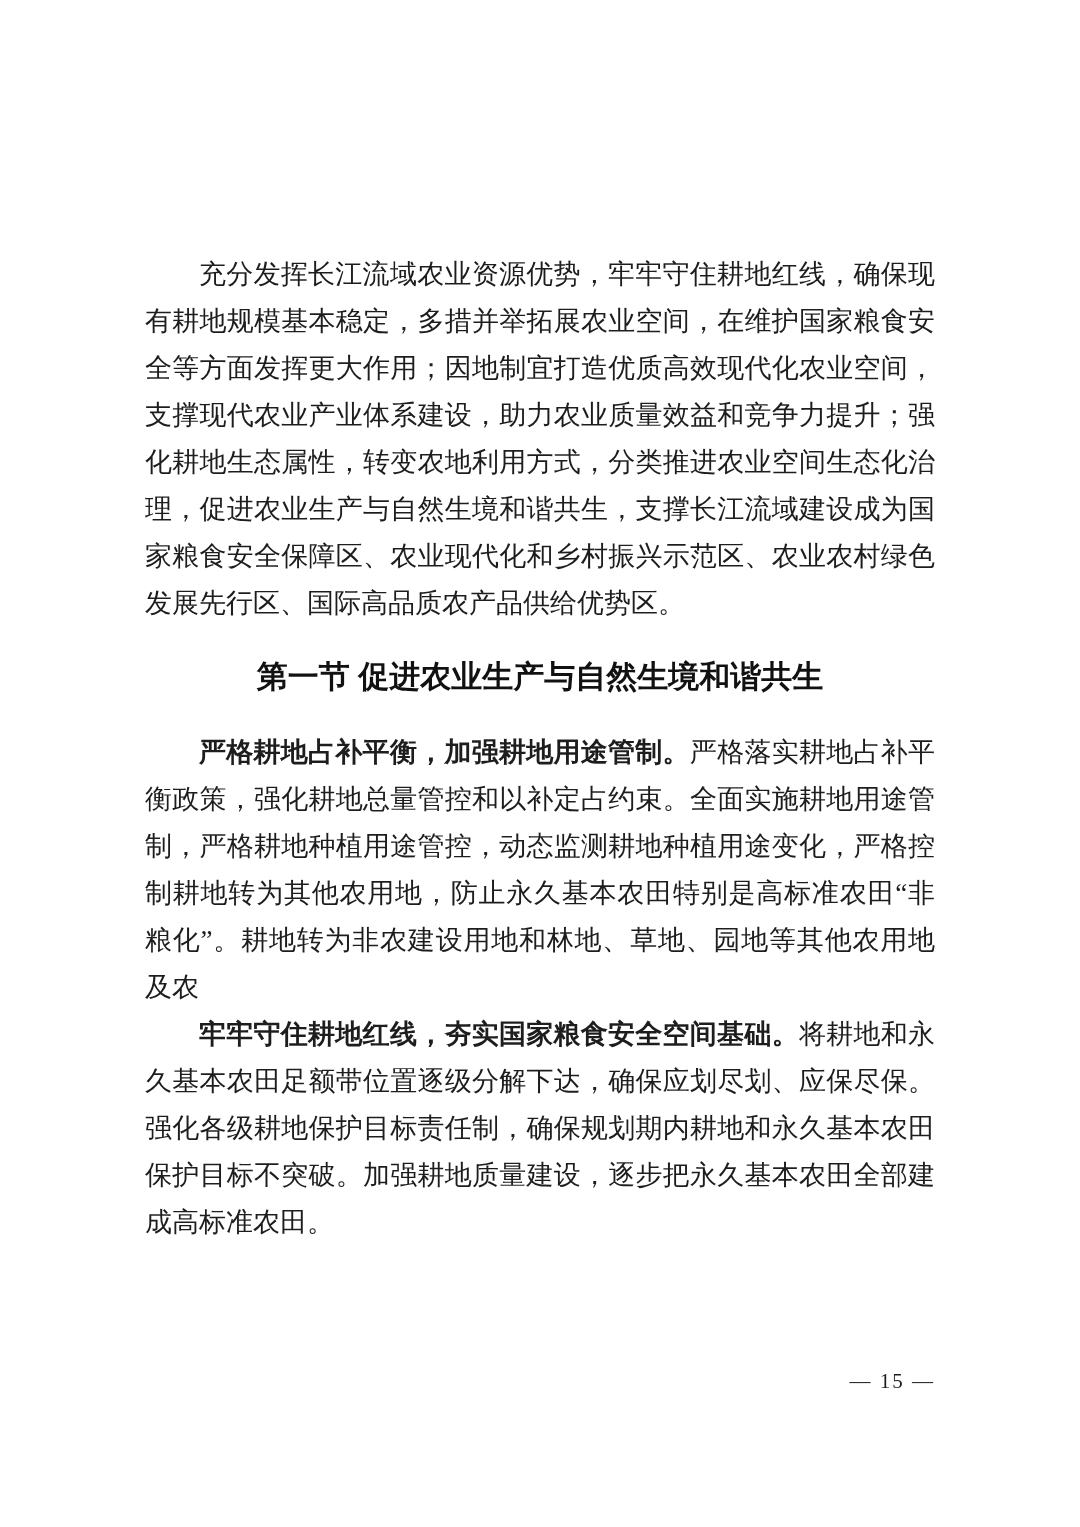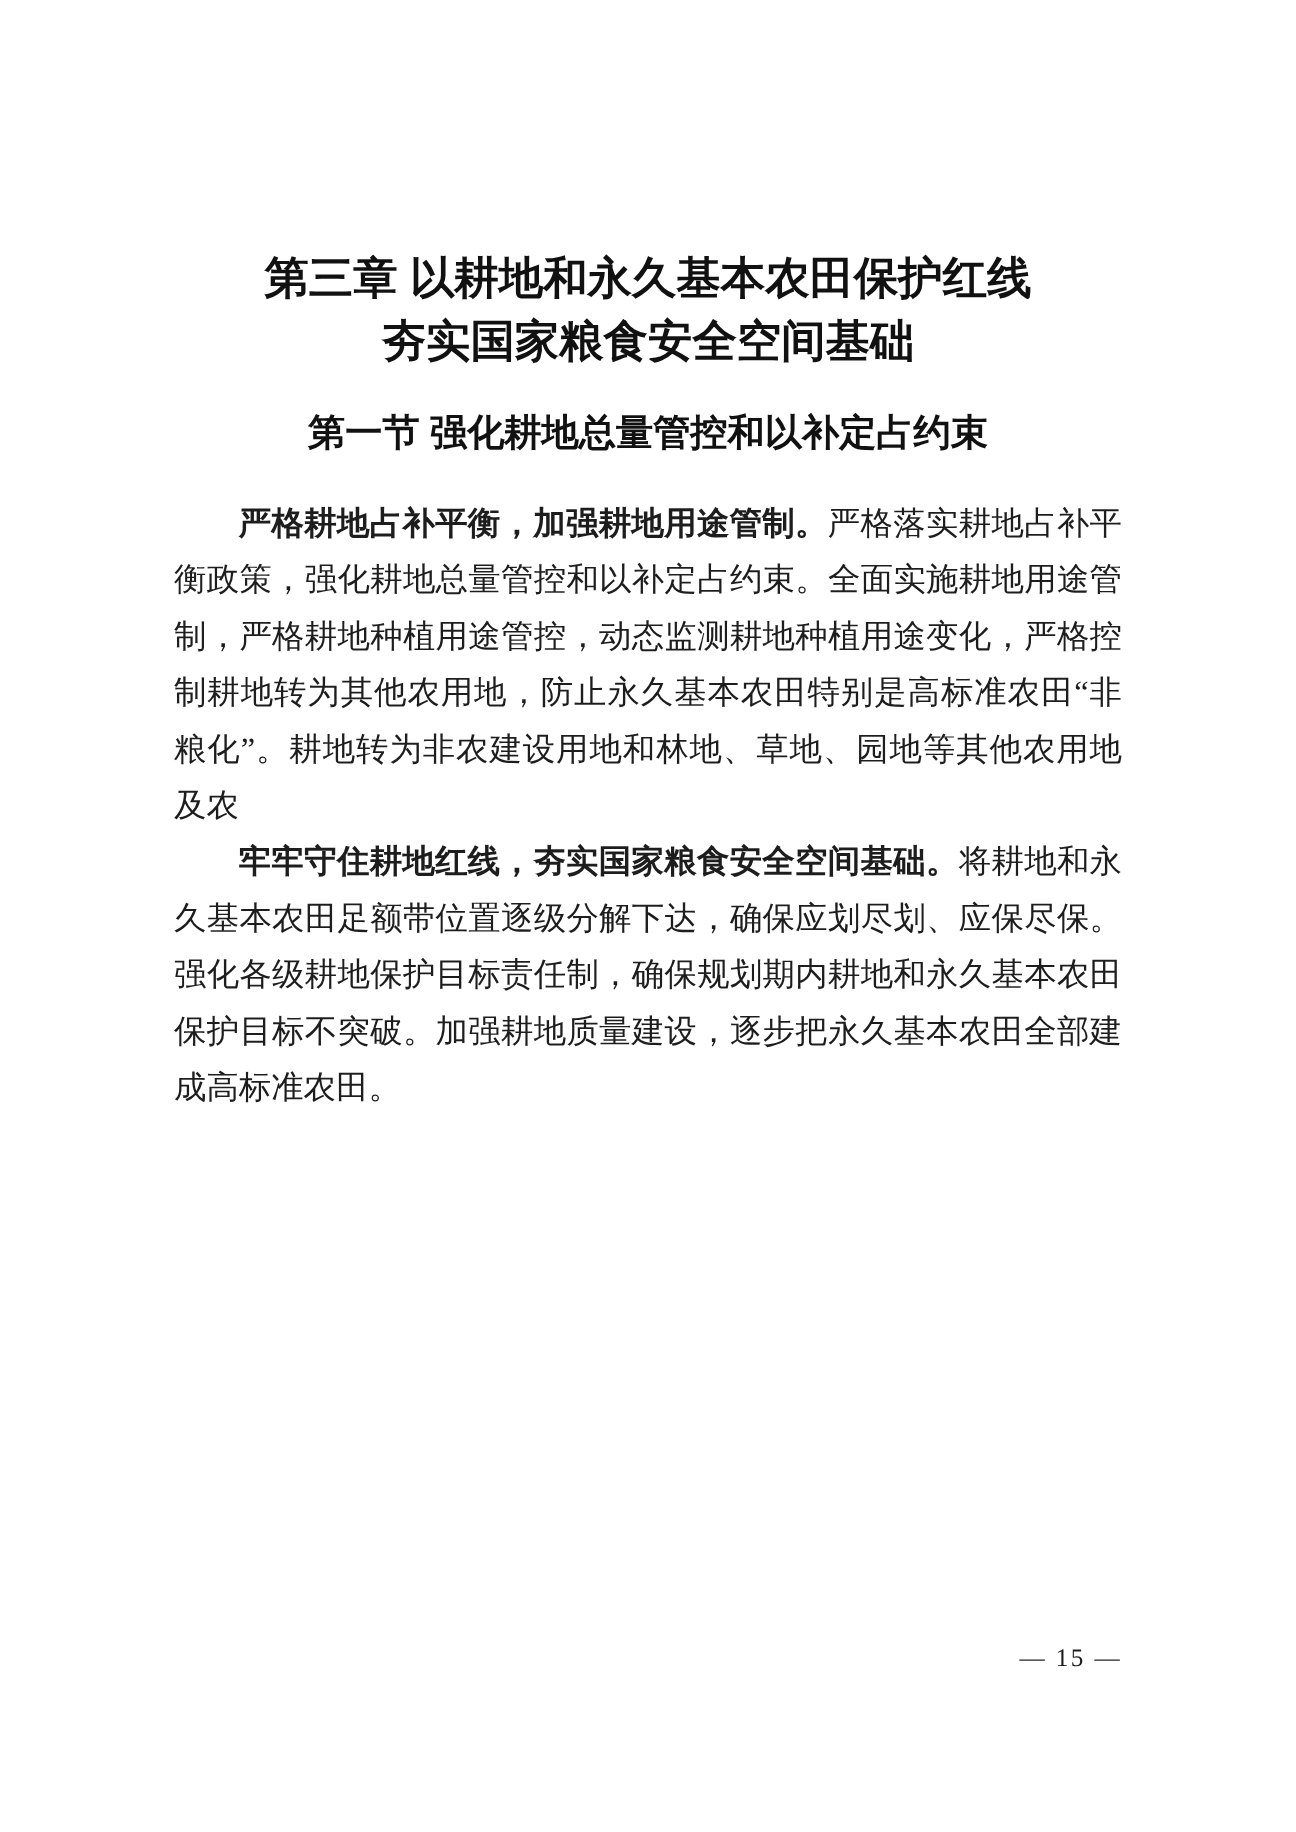--- a/index.html
+++ b/index.html
@@ -66,27 +66,24 @@
     letter-spacing: 2px;
     color: #1d1d1d;
     font-family: "Liberation Serif", "DejaVu Serif", serif;
   }
 </style>
 </head>
 <body>
 
 <div class="page">
 
-  <header class="chapter-title">
-    <div>第三章 以耕地和永久基本农田保护红线</div>
-    <div>夯实国家粮食安全空间基础</div>
-  </header>
 
+  <p class="body-para intro">充分发挥长江流域农业资源优势，牢牢守住耕地红线，确保现有耕地规模基本稳定，多措并举拓展农业空间，在维护国家粮食安全等方面发挥更大作用；因地制宜打造优质高效现代化农业空间，支撑现代农业产业体系建设，助力农业质量效益和竞争力提升；强化耕地生态属性，转变农地利用方式，分类推进农业空间生态化治理，促进农业生产与自然生境和谐共生，支撑长江流域建设成为国家粮食安全保障区、农业现代化和乡村振兴示范区、农业农村绿色发展先行区、国际高品质农产品供给优势区。</p>
 
-  <h2 class="section-heading">第一节 强化耕地总量管控和以补定占约束</h2>
+  <h2 class="section-heading">第一节 促进农业生产与自然生境和谐共生</h2>
 
   <p class="body-para para-3"><b class="lead">严格耕地占补平衡，加强耕地用途管制。</b><span>严格落实耕地占补平衡政策，强化耕地总量管控和以补定占约束。全面实施耕地用途管制，严格耕地种植用途管控，动态监测耕地种植用途变化，严格控制耕地转为其他农用地，防止永久基本农田特别是高标准农田“非粮化”。耕地转为非农建设用地和林地、草地、园地等其他农用地及农</span></p>
 
   <p class="body-para para-2"><b class="lead">牢牢守住耕地红线，夯实国家粮食安全空间基础。</b><span>将耕地和永久基本农田足额带位置逐级分解下达，确保应划尽划、应保尽保。强化各级耕地保护目标责任制，确保规划期内耕地和永久基本农田保护目标不突破。加强耕地质量建设，逐步把永久基本农田全部建成高标准农田。</span></p>
 
   <footer class="page-footer">
     <span>— 15 —</span>
   </footer>
 
 </div>

